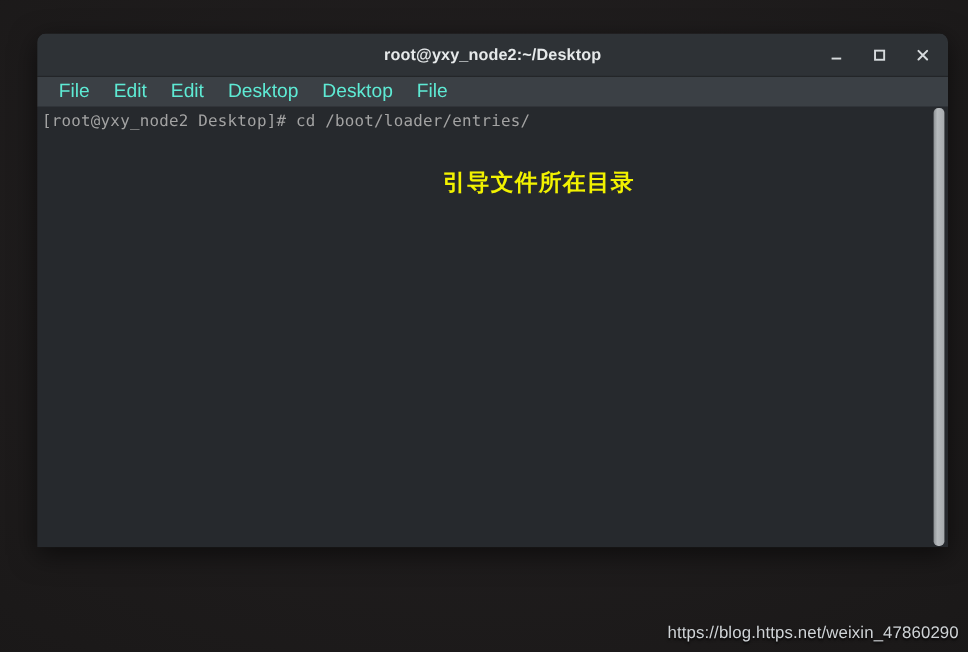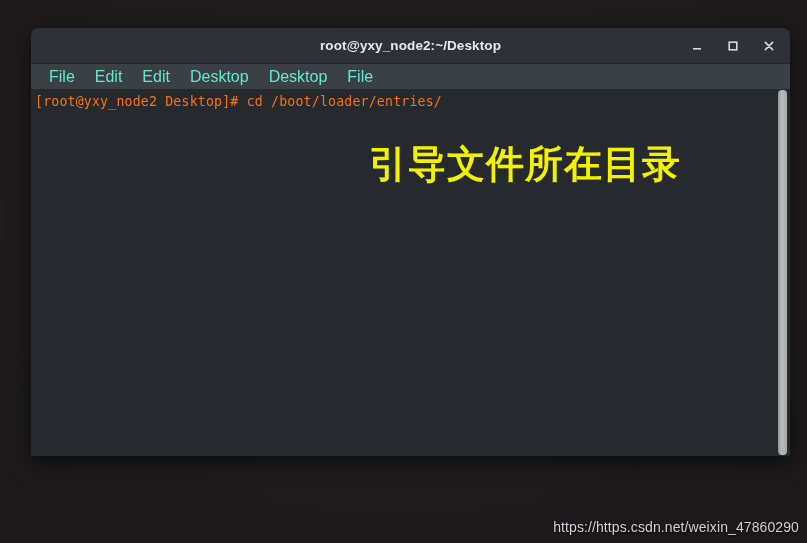--- a/index.html
+++ b/index.html
@@ -102,34 +102,34 @@
     position: relative;
     flex: 1 1 auto;
     background: #26292d;
     overflow: hidden;
   }
   #term-text {
     position: absolute;
     left: 4px;
     top: 4px;
     right: 26px;
-    color: #f97316;
+    color: #a3a3a3;
     font-family: "DejaVu Sans Mono", "Liberation Mono", monospace;
     font-size: 13.2px;
     line-height: 17px;
     white-space: pre;
     letter-spacing: 0.2px;
   }
   #annotation {
     position: absolute;
     left: 338px;
     top: 50px;
     color: #f2f200;
     font-family: "DejaVu Sans", sans-serif;
-    font-size: 38px;
+    font-size: 19px;
     font-weight: bold;
     letter-spacing: 1px;
     white-space: nowrap;
   }
 
   
   #scrollbar-track {
     position: absolute;
     top: 0;
     right: 0;
@@ -202,15 +202,15 @@
 
       <div id="annotation">引导文件所在目录</div>
 
       <div id="scrollbar-track">
         <div id="scrollbar-thumb"></div>
       </div>
     </div>
 
   </div>
 
-  <div id="watermark">https://https.csdn.net/weixin_47860290</div>
+  <div id="watermark">https://blog.https.net/weixin_47860290</div>
 
 </div>
 
 </body></html>

